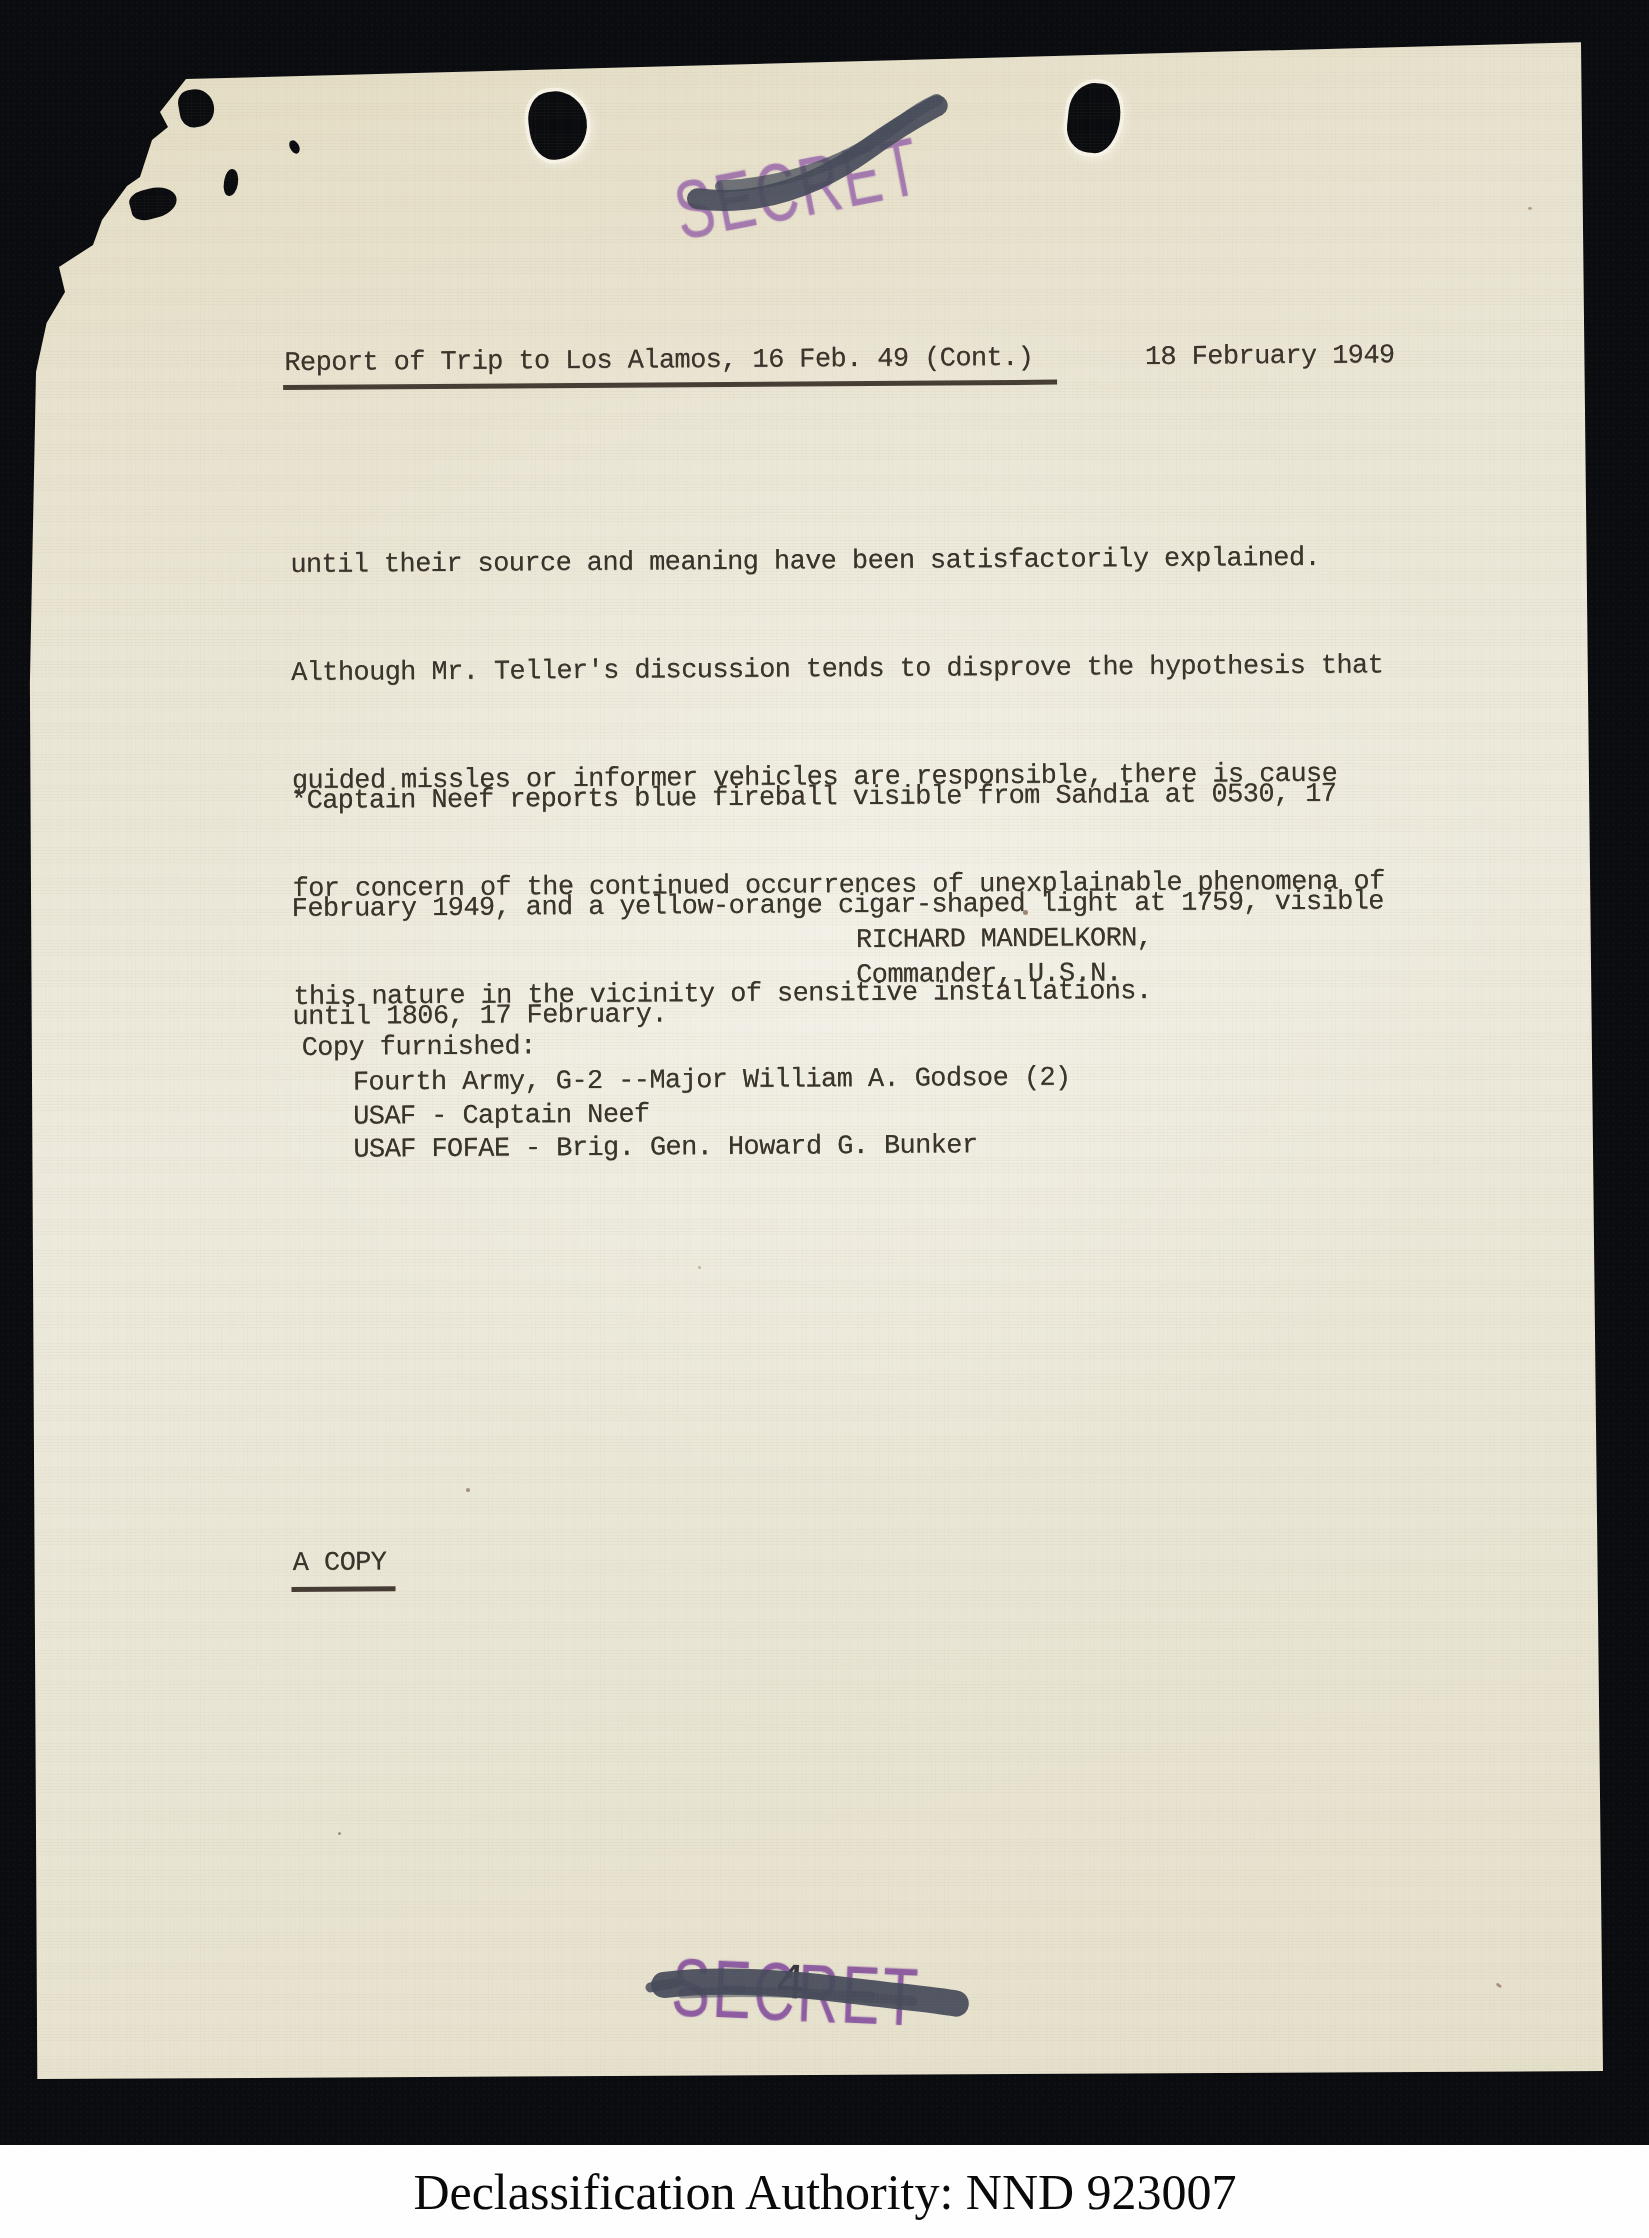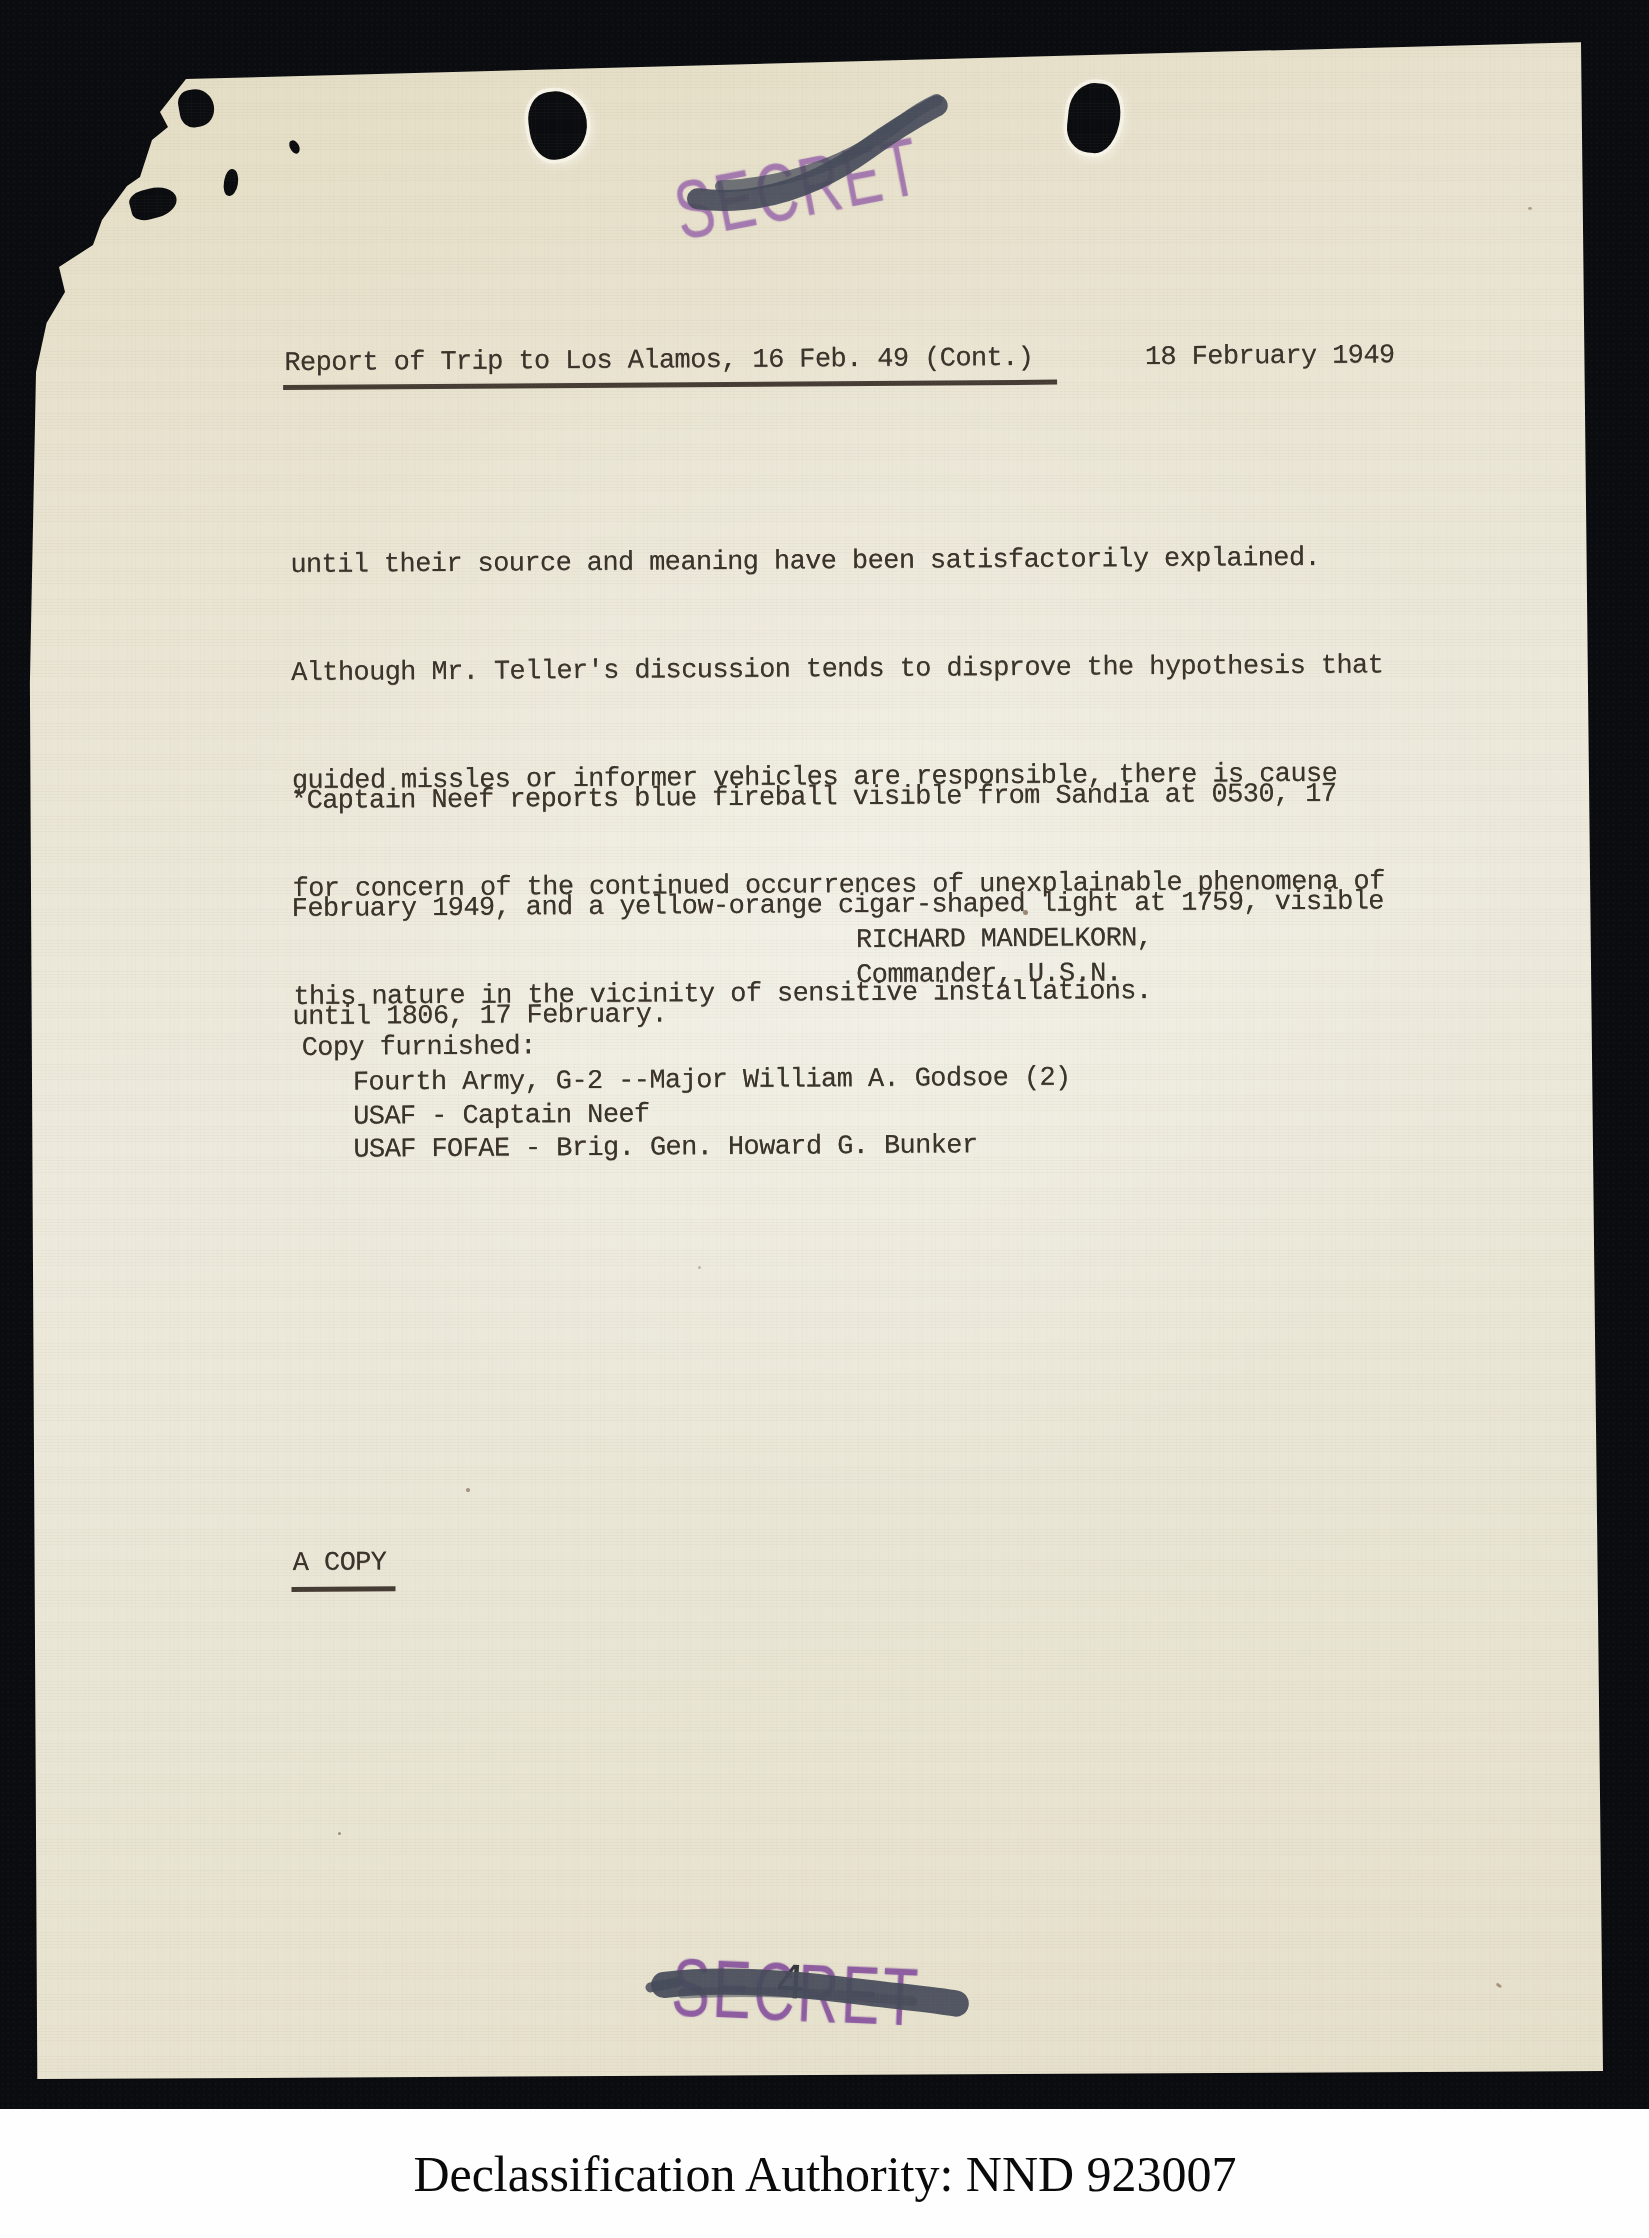--- a/index.html
+++ b/index.html
@@ -107,21 +107,21 @@
     font-family: "DejaVu Sans", sans-serif;
     font-size: 46px; color: #35363f;
     transform: rotate(4deg);
   }
   .marker-svg { position: absolute; left: 0; top: 0; pointer-events: none; }
   
   .speck { position: absolute; border-radius: 50%; }
   
   .declass-strip {
     position: absolute; left: 0; bottom: 0;
-    width: 1649px; height: 130px;
+    width: 1649px; height: 94px;
     background: #fefefe;
     display: flex; align-items: center; justify-content: center;
   }
   .declass-strip .bar-text {
     font-family: "Liberation Serif", serif;
     font-size: 51px; color: #0a0a0a;
     transform: scaleX(0.98);
   }
 </style>
 </head>

